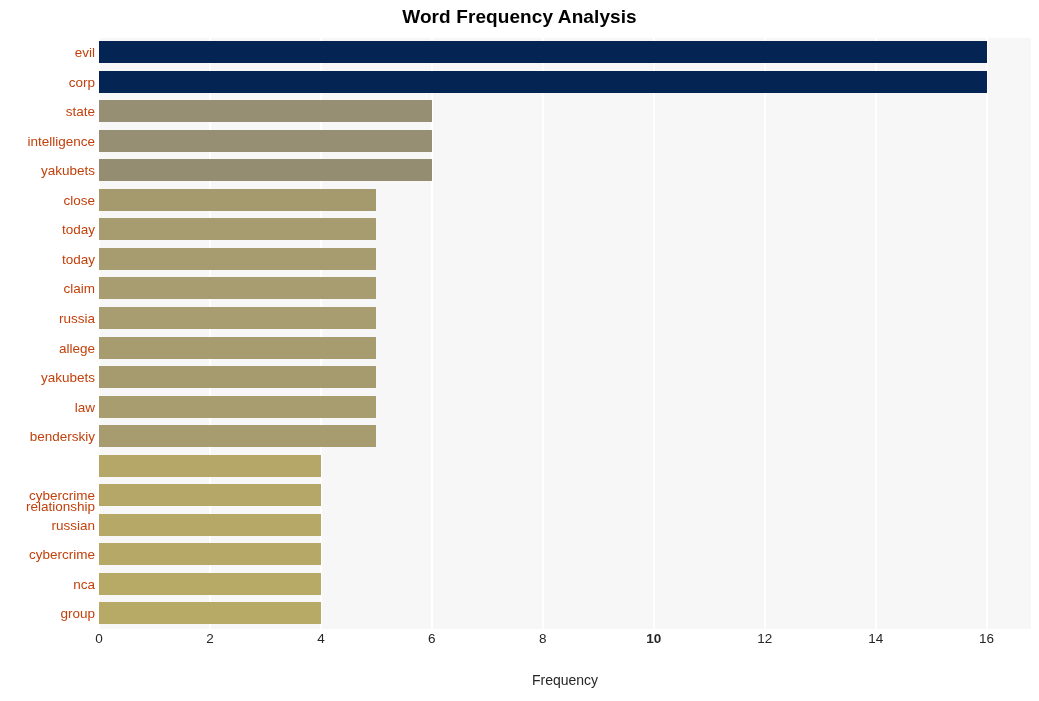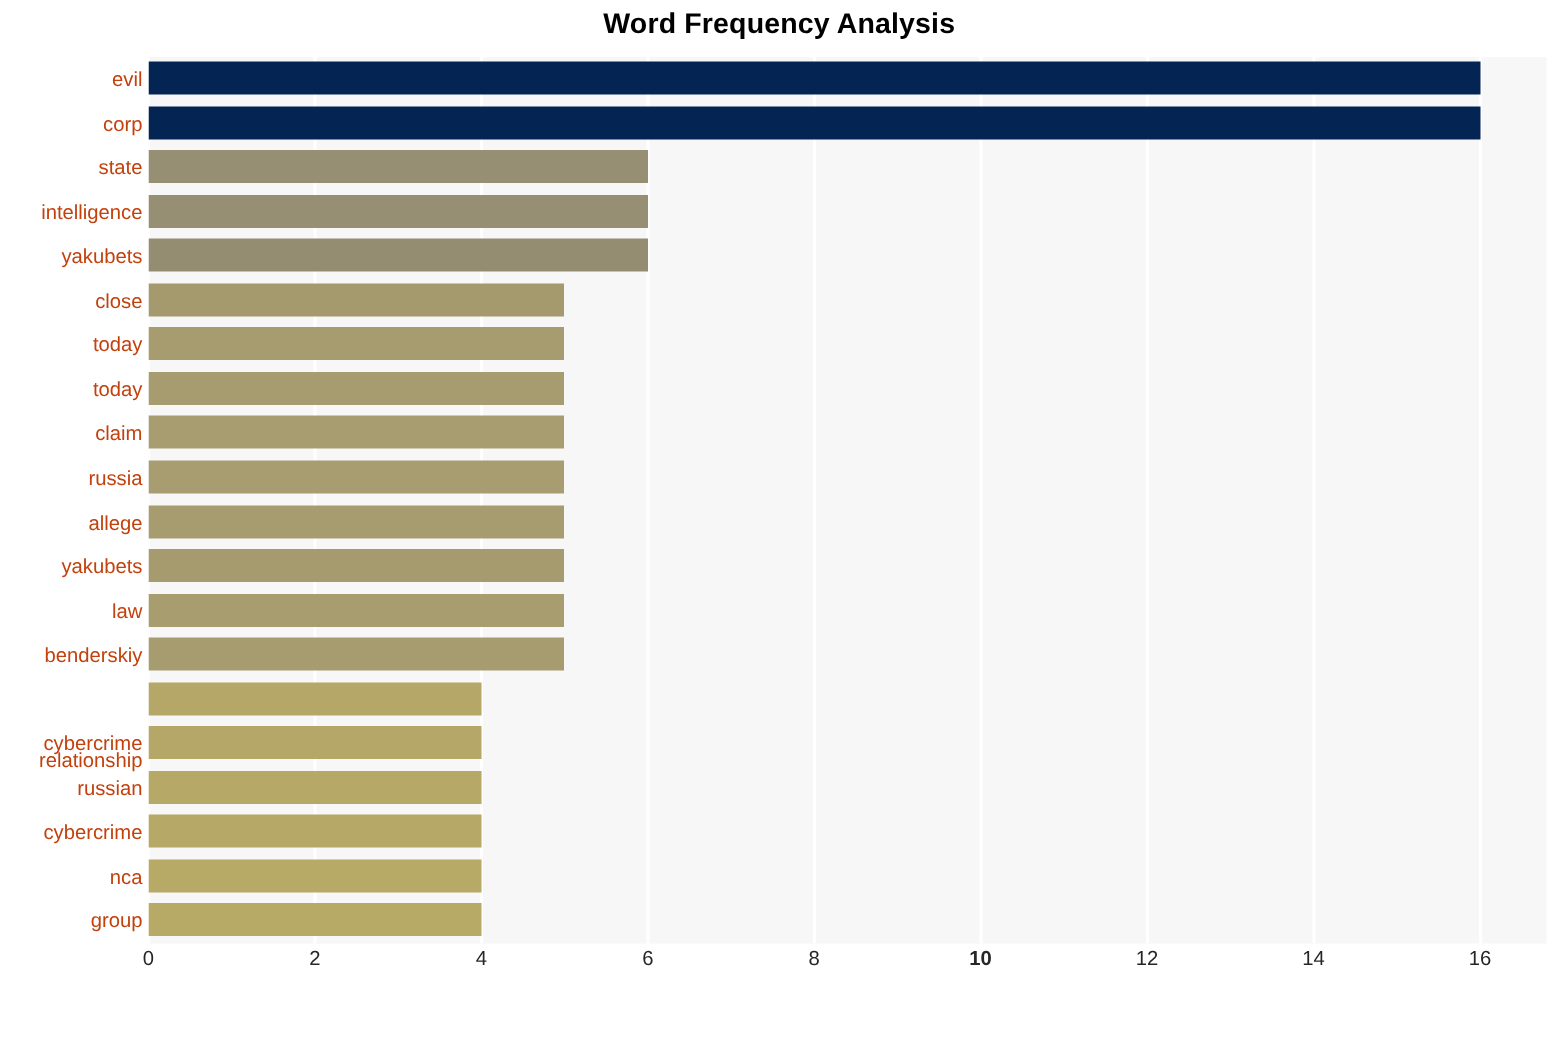--- a/index.html
+++ b/index.html
@@ -216,14 +216,15 @@
       <div class="xtick" style="left: 110.952px;">2</div>
       <div class="xtick" style="left: 221.905px;">4</div>
       <div class="xtick" style="left: 332.857px;">6</div>
       <div class="xtick" style="left: 443.81px;">8</div>
       <div class="xtick" style="left: 554.762px; font-weight: bold;">10</div>
       <div class="xtick" style="left: 665.714px;">12</div>
       <div class="xtick" style="left: 776.667px;">14</div>
       <div class="xtick" style="left: 887.619px;">16</div>
     </div>
 
+  <div id="xlabel">Frequency</div>
 
 </div>
 
 </body></html>

